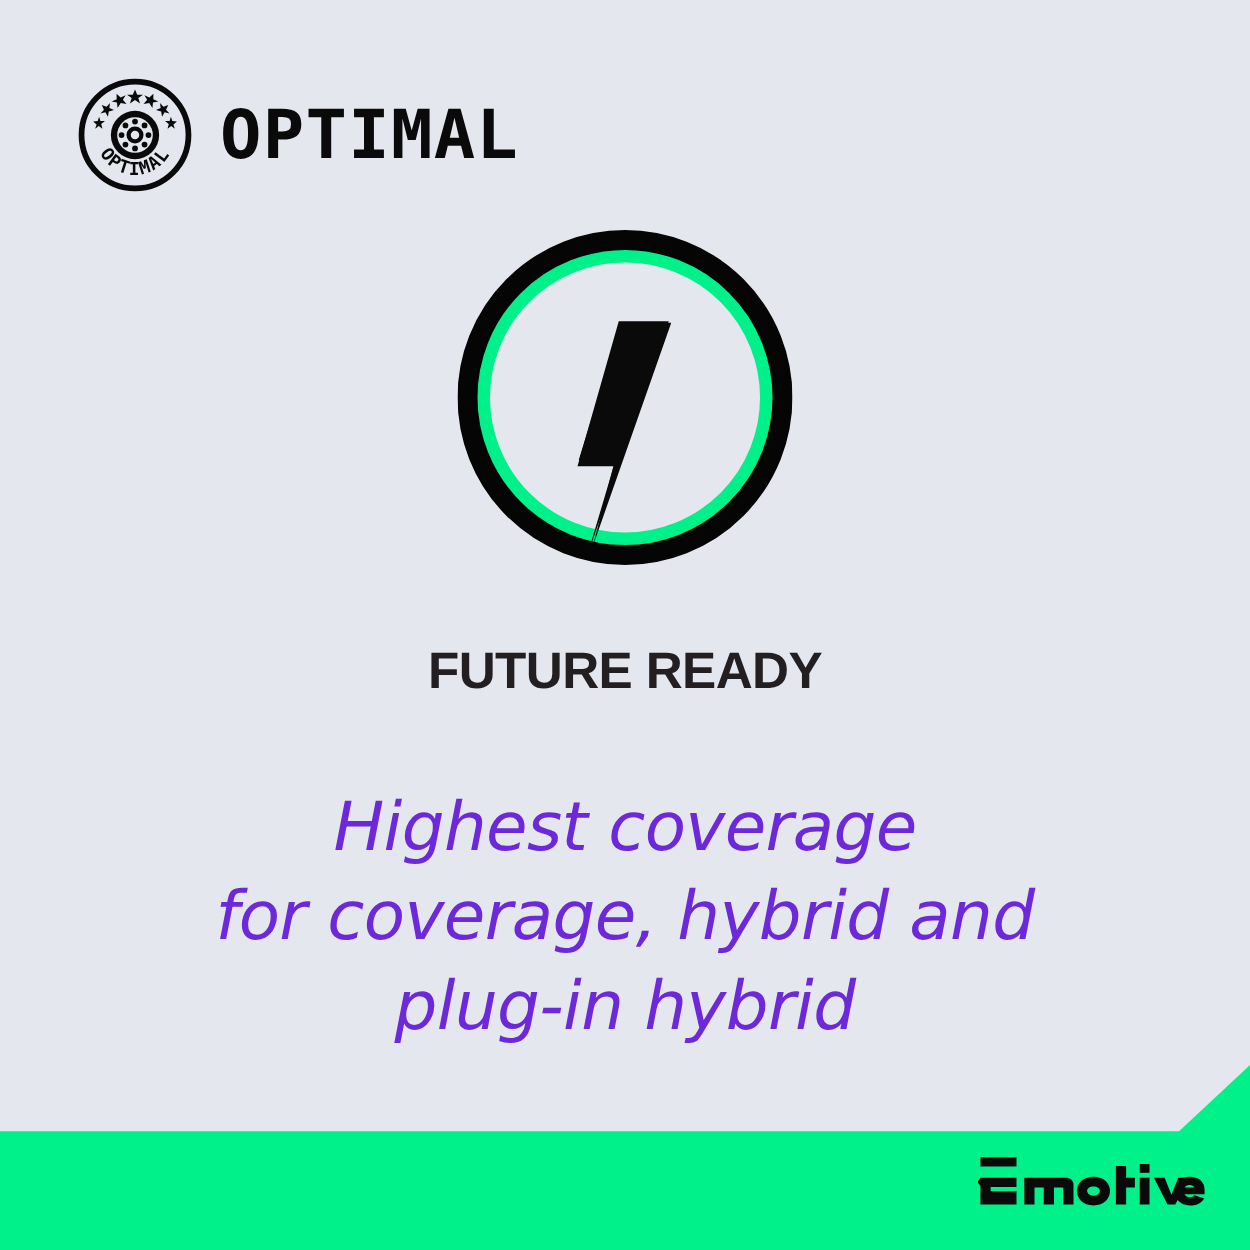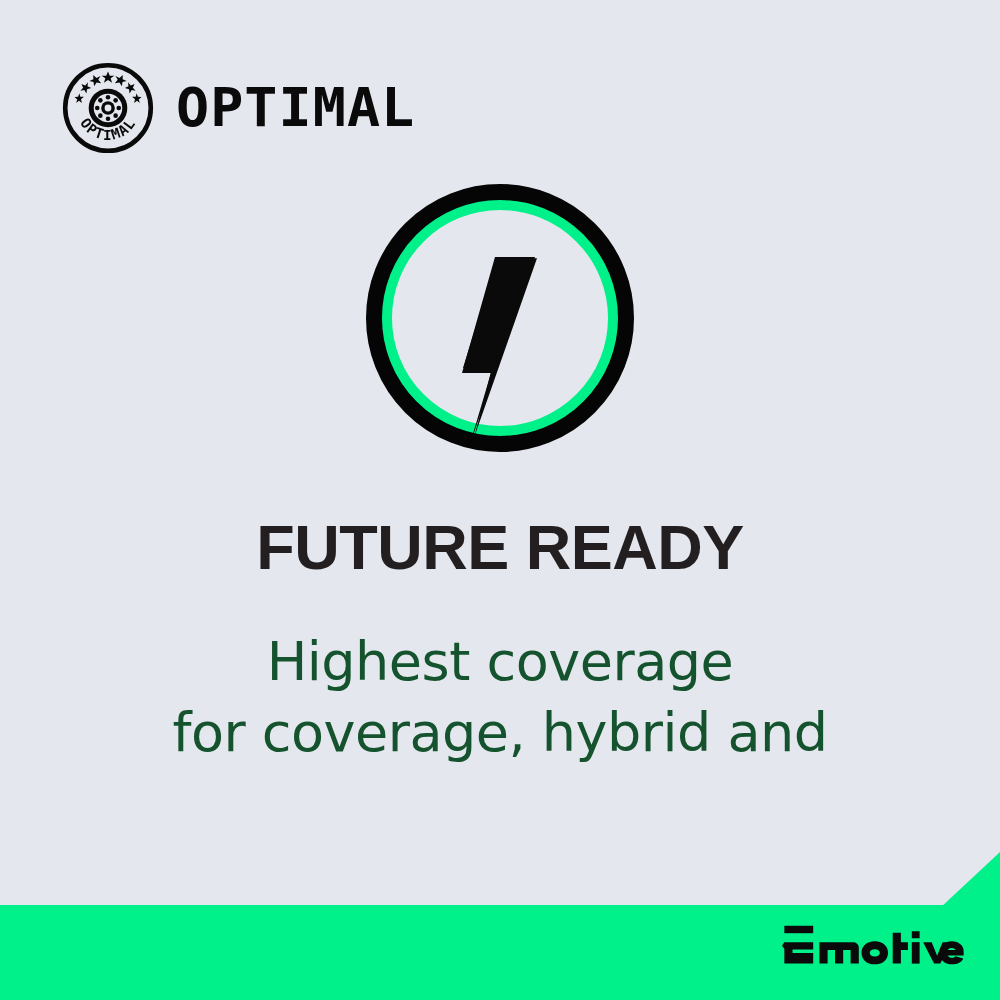--- a/index.html
+++ b/index.html
@@ -58,37 +58,38 @@
 
   
   #headline {
     position: absolute;
     left: 0;
     top: 516px;
     width: 1000px;
     text-align: center;
     font-family: "Liberation Sans", sans-serif;
     font-weight: 700;
-    font-size: 63px;
+    font-size: 41px;
     letter-spacing: -0.5px;
     color: #231f20;
     line-height: 1;
   }
   #subhead {
     position: absolute;
     left: 0;
     top: 626px;
     width: 1000px;
     text-align: center;
     font-family: "DejaVu Sans", sans-serif;
     font-weight: 400;
     font-size: 54px;
     line-height: 1.32;
-    color: #14532d;
+    color: #6d28d9;
     letter-spacing: -0.5px;
+    font-style: italic;
   }
   #subhead .line { display: block; white-space: nowrap; }
 
   
   #footer-band {
     position: absolute;
     left: 0;
     top: 905px;
     width: 1000px;
     height: 95px;
@@ -196,20 +197,21 @@
       </g>
       <path d="M 169,73 L 129,73 L 96,189 L 125,189 L 103,263 Z" fill="#0a0a0a"></path>
     </svg>
   </div>
 
   <div id="headline">FUTURE READY</div>
 
   <div id="subhead">
     <span class="line">Highest coverage</span>
     <span class="line">for coverage, hybrid and</span>
+    <span class="line">plug-in hybrid</span>
   </div>
 
   <div id="footer-notch"></div>
   <div id="footer-band"></div>
 
   <div id="footer-logo">
     <svg viewBox="0 0 470 118" xmlns="http://www.w3.org/2000/svg" aria-hidden="true">
       <g fill="#0a0a0a">
 
         <rect x="6" y="2" width="74" height="19"></rect>

